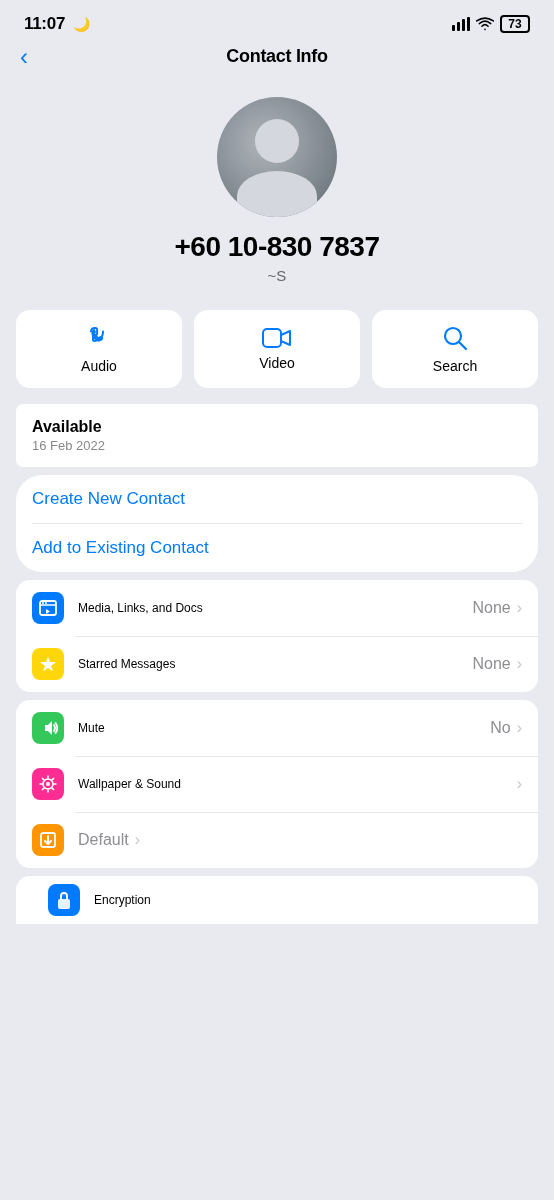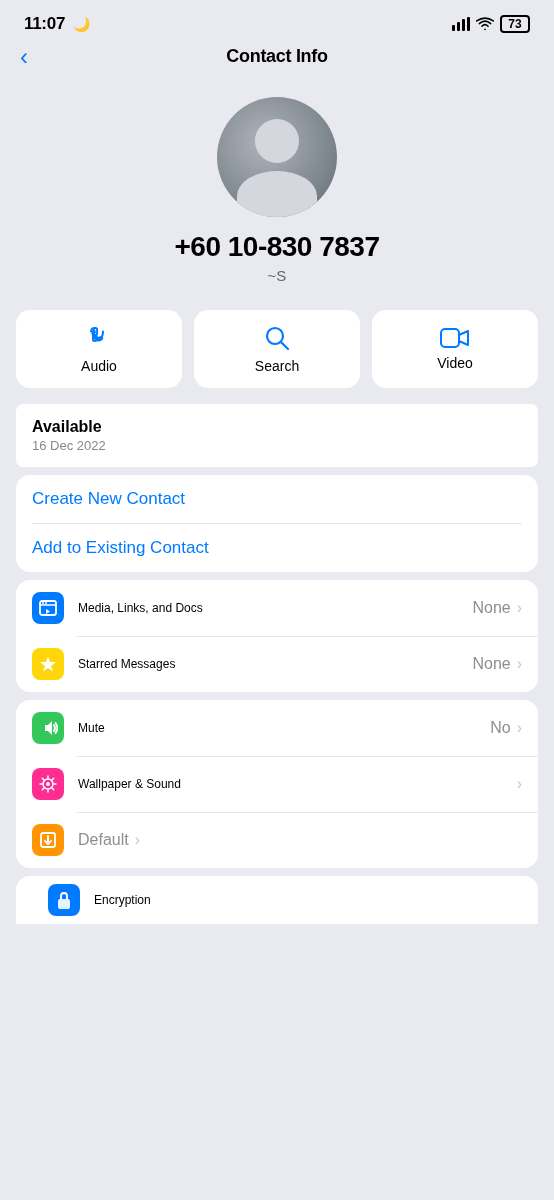--- a/index.html
+++ b/index.html
@@ -160,21 +160,21 @@
     }
     .card-subtitle {
       font-size: 13px;
       color: #888;
       margin-top: 2px;
     }
 
     
     .link-card {
       background: #fff;
-      border-radius: 14px;
+      border-radius: 26px;
       margin: 8px 16px;
       overflow: hidden;
     }
     .link-item {
       padding: 14px 16px;
       font-size: 17px;
       color: #007AFF;
       cursor: pointer;
       border: none;
       background: none;
@@ -305,42 +305,42 @@
         <path d="M5 7 C5 5 6.8 3.5 9 3.5 L10 3.5 C11.4 3.5 12.5 4.6 12.5 6 L12.5 10 C12.5 11.4 11.4 12.5 10 12.5 L9 12.5 C7.6 12.5 7 13.4 7 14.5 L7 17.5 C7 18.9 8.1 20 9.5 20 C15.3 20 20 15.3 20 9.5" stroke="#007AFF" stroke-width="0" fill="none"></path>
 
         <path d="M8.5 5 C8.5 5 9.5 5 10 5.5 L11 8.5 C11 8.5 10.5 9 10 9.5 C10 9.5 11 12 14 13 C14.5 12.5 15 12 15 12 L18 13 C18 13 18.5 14 18 15 C17 17 14 18 12 17 C8 15 6 11 6.5 8.5 C7 6.5 8.5 5 8.5 5Z" fill="#007AFF"></path>
       </svg>
     </div>
     <span class="btn-label">Audio</span>
   </button>
 
   <button class="action-btn">
     <div class="btn-icon">
+      <svg width="30" height="22" viewBox="0 0 30 22" fill="none">
+        <rect x="1" y="2" width="18" height="18" rx="4" stroke="#007AFF" stroke-width="2"></rect>
+        <path d="M19 8 L28 4 L28 18 L19 14 Z" stroke="#007AFF" stroke-width="2" stroke-linejoin="round"></path>
+      </svg>
+    </div>
+    <span class="btn-label">Video</span>
+  </button>
+
+  <button class="action-btn">
+    <div class="btn-icon">
       <svg width="28" height="28" viewBox="0 0 28 28" fill="none">
         <circle cx="12" cy="12" r="8" stroke="#007AFF" stroke-width="2.2"></circle>
         <line x1="18.5" y1="18.5" x2="25" y2="25" stroke="#007AFF" stroke-width="2.2" stroke-linecap="round"></line>
       </svg>
     </div>
     <span class="btn-label">Search</span>
   </button>
-
-  <button class="action-btn">
-    <div class="btn-icon">
-      <svg width="30" height="22" viewBox="0 0 30 22" fill="none">
-        <rect x="1" y="2" width="18" height="18" rx="4" stroke="#007AFF" stroke-width="2"></rect>
-        <path d="M19 8 L28 4 L28 18 L19 14 Z" stroke="#007AFF" stroke-width="2" stroke-linejoin="round"></path>
-      </svg>
-    </div>
-    <span class="btn-label">Video</span>
-  </button>
 </div>
 
 <div class="card">
   <div class="card-title">Available</div>
-  <div class="card-subtitle">16 Dec 2022</div>
+  <div class="card-subtitle">16 Feb 2022</div>
 </div>
 
 <div class="link-card">
   <button class="link-item">Create New Contact</button>
   <div class="link-divider"></div>
   <button class="link-item">Add to Existing Contact</button>
 </div>
 
 <div class="list-card">
 

